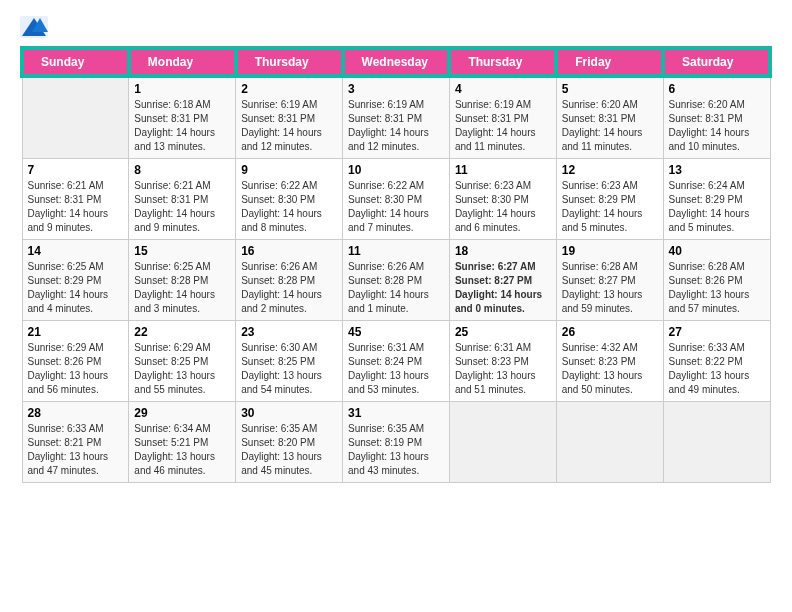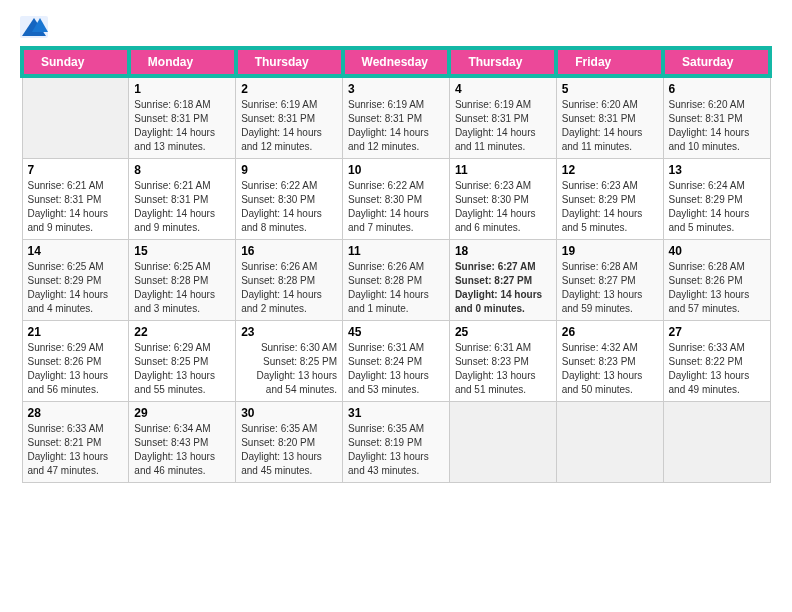--- a/index.html
+++ b/index.html
@@ -281,21 +281,21 @@
           </td>
           <td>
             <span class="day-num">22</span>
             <div class="cell-text" style="white-space: pre-line;">Sunrise: 6:29 AM
 Sunset: 8:25 PM
 Daylight: 13 hours
 and 55 minutes.</div>
           </td>
           <td>
             <span class="day-num">23</span>
-            <div class="cell-text" style="white-space: pre-line; text-align: right;">Sunrise: 6:30 AM
+            <div class="cell-text" style="white-space: pre-line;">Sunrise: 6:30 AM
 Sunset: 8:25 PM
 Daylight: 13 hours
 and 54 minutes.</div>
           </td>
           <td>
             <span class="day-num">45</span>
             <div class="cell-text" style="white-space: pre-line;">Sunrise: 6:31 AM
 Sunset: 8:24 PM
 Daylight: 13 hours
 and 53 minutes.</div>
@@ -326,21 +326,21 @@
           <td>
             <span class="day-num">28</span>
             <div class="cell-text" style="white-space: pre-line;">Sunrise: 6:33 AM
 Sunset: 8:21 PM
 Daylight: 13 hours
 and 47 minutes.</div>
           </td>
           <td>
             <span class="day-num">29</span>
             <div class="cell-text" style="white-space: pre-line;">Sunrise: 6:34 AM
-Sunset: 8:43 PM
+Sunset: 5:21 PM
 Daylight: 13 hours
 and 46 minutes.</div>
           </td>
           <td>
             <span class="day-num">30</span>
             <div class="cell-text" style="white-space: pre-line;">Sunrise: 6:35 AM
 Sunset: 8:20 PM
 Daylight: 13 hours
 and 45 minutes.</div>
           </td>

